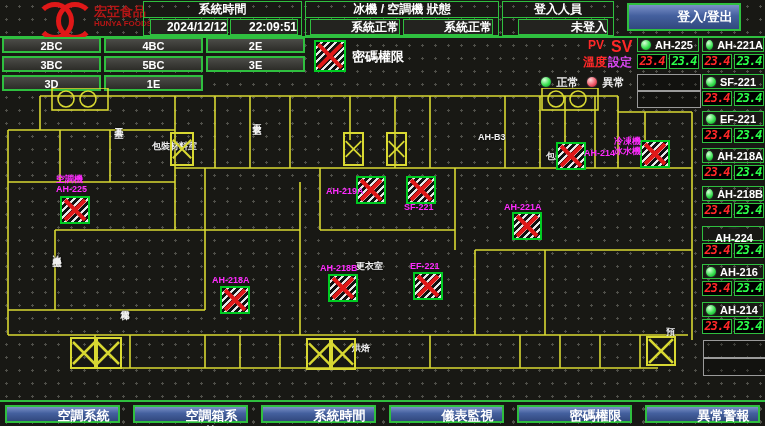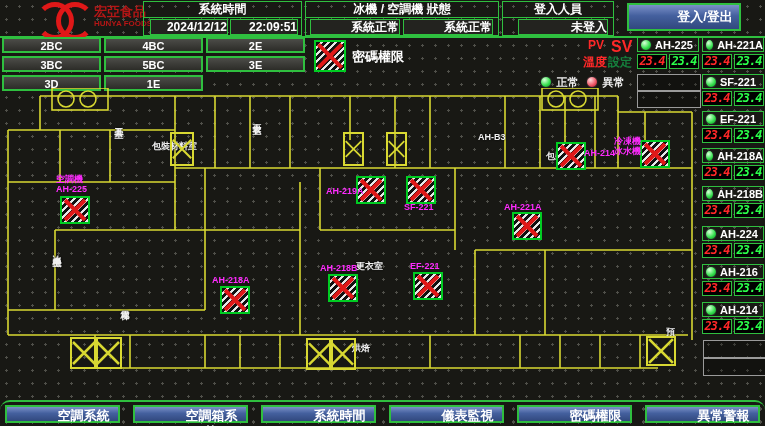--- a/index.html
+++ b/index.html
@@ -49,21 +49,21 @@
   #map svg.walls{position:absolute;left:0;top:0;}
   .room{position:absolute;color:#f0f0f0;font-size:9px;font-weight:bold;white-space:nowrap;
         text-shadow:0 0 2px #000;}
   .room.vert{writing-mode:vertical-rl;letter-spacing:1px;}
   .dev{width:26px;height:24px;cursor:pointer;}
   .devlabel{position:absolute;color:#ff2bff;font-size:9px;font-weight:bold;line-height:10px;white-space:nowrap;}
   .stair{position:absolute;border:2px solid #d8d832;}
   .stair svg{position:absolute;left:0;top:0;width:100%;height:100%;}
   
   .nav{position:absolute;left:0;top:400px;width:765px;height:26px;border-top:2px solid #2fbf3f;
-       display:flex;gap:13px;padding:3px 5px;box-sizing:border-box;border-radius:10px;}
+       display:flex;gap:13px;padding:3px 5px;box-sizing:border-box;}
   .nbtn{flex:1;font-size:13px;line-height:16px;}
 </style>
 </head>
 <body class="dots">
 
 <div class="hdr dots">
   <div class="logo">
     <div class="swirl"></div>
     <div class="swirl2"></div>
     <div class="t1">宏亞食品</div>
@@ -110,21 +110,21 @@
   <span class="led g"></span>
   <span class="small-label">正常</span>
 </div>
 <div style="position:absolute;left:586px;top:72px;">
   <span class="led r"></span>
   <span class="small-label">異常</span>
 </div>
 <div class="ltext" style="left:588px;top:38px;color:#ff2828;font-size:12px;">PV</div>
 <div class="ltext" style="left:611px;top:38px;color:#ff2828;font-size:16px;">SV</div>
 <div class="ltext" style="left:583px;top:54px;color:#ff2828;font-size:12px;">溫度</div>
-<div class="ltext" style="left:608px;top:54px;color:#15803d;font-size:12px;">設定</div>
+<div class="ltext" style="left:608px;top:54px;color:#d946ef;font-size:12px;">設定</div>
 
 <div id="equip-panel">
     <div>
     <div class="ename" style="left: 637px; top: 37px; width: 62px;">
       <span class="led g"></span>
       <span class="nm">AH-225</span>
     </div>
     <div class="evals" style="left: 637px; top: 54px; width: 62px;">
       <span class="seg pv">23.4</span>
       <span class="seg sv">23.4</span>
@@ -174,21 +174,21 @@
     <div class="ename" style="left: 702px; top: 186px; width: 62px;">
       <span class="led g"></span>
       <span class="nm">AH-218B</span>
     </div>
     <div class="evals" style="left: 702px; top: 203px; width: 62px;">
       <span class="seg pv">23.4</span>
       <span class="seg sv">23.4</span>
     </div>
   </div>
     <div>
-    <div class="ename" style="left: 702px; top: 226px; width: 62px;">
+    <div class="ename" style="left: 702px; top: 226px; width: 62px; flex-direction: column;">
       <span class="led g"></span>
       <span class="nm">AH-224</span>
     </div>
     <div class="evals" style="left: 702px; top: 243px; width: 62px;">
       <span class="seg pv">23.4</span>
       <span class="seg sv">23.4</span>
     </div>
   </div>
     <div>
     <div class="ename" style="left: 702px; top: 264px; width: 62px;">

